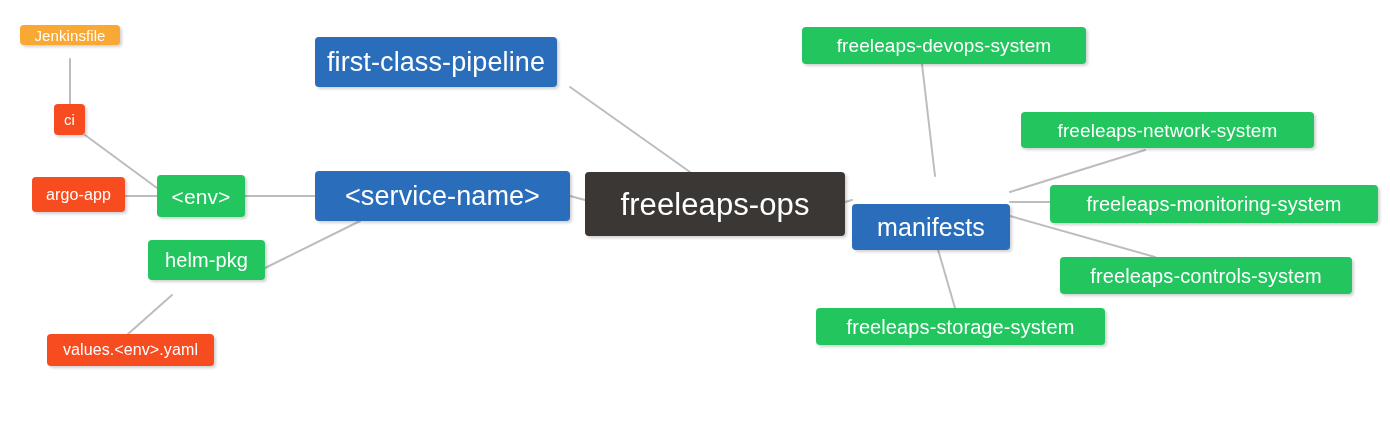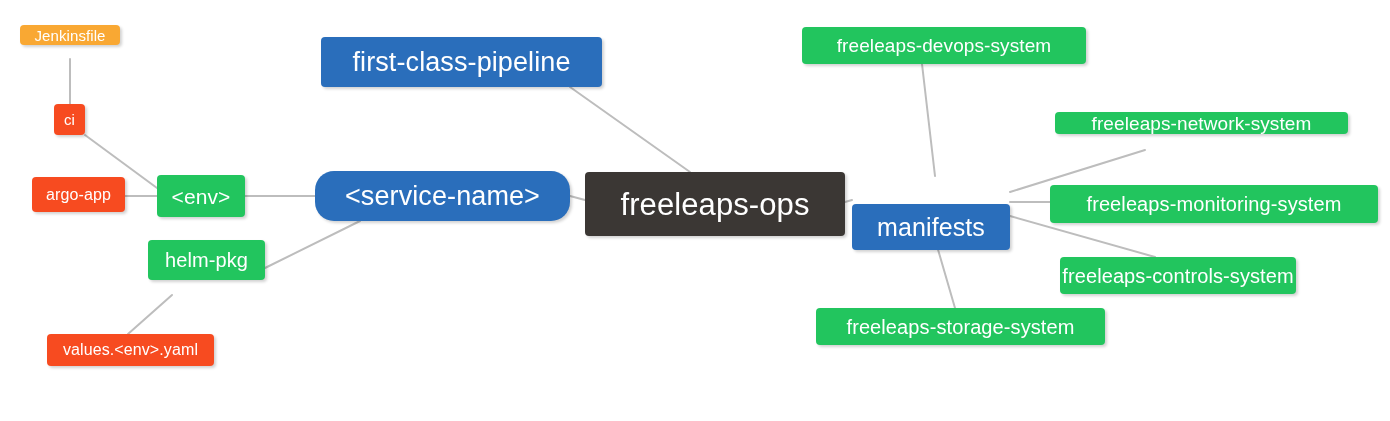--- a/index.html
+++ b/index.html
@@ -68,23 +68,23 @@
       <line x1="1010" y1="216" x2="1155" y2="257" stroke="#bdbdbd" stroke-width="2" stroke-linecap="round"></line>
       <line x1="930" y1="222" x2="955" y2="308" stroke="#bdbdbd" stroke-width="2" stroke-linecap="round"></line>
     </svg>
   <div id="node-layer">
       <div class="node orange" style="left: 20px; top: 25px; width: 100px; height: 20px; font-size: 15px;">Jenkinsfile</div>
       <div class="node red" style="left: 54px; top: 104px; width: 31px; height: 31px; font-size: 15px;">ci</div>
       <div class="node red" style="left: 32px; top: 177px; width: 93px; height: 35px; font-size: 16px;">argo-app</div>
       <div class="node green" style="left: 157px; top: 175px; width: 88px; height: 42px; font-size: 21px;">&lt;env&gt;</div>
       <div class="node green" style="left: 148px; top: 240px; width: 117px; height: 40px; font-size: 20px;">helm-pkg</div>
       <div class="node red" style="left: 8px; top: 334px; width: 167px; height: 32px; font-size: 16px; margin-left: 39px;">values.&lt;env&gt;.yaml</div>
-      <div class="node blue" style="left: 315px; top: 37px; width: 281px; height: 50px; font-size: 27px; margin-left: 6px;">first-class-pipeline</div>
-      <div class="node blue" style="left: 315px; top: 171px; width: 255px; height: 50px; font-size: 27px; border-radius: 19px;">&lt;service-name&gt;</div>
+      <div class="node blue" style="left: 315px; top: 37px; width: 242px; height: 50px; font-size: 27px;">first-class-pipeline</div>
+      <div class="node blue" style="left: 315px; top: 171px; width: 255px; height: 50px; font-size: 27px;">&lt;service-name&gt;</div>
       <div class="node root" style="left: 585px; top: 172px; width: 260px; height: 64px; font-size: 31px;">freeleaps-ops</div>
       <div class="node blue" style="left: 852px; top: 176px; width: 158px; height: 46px; font-size: 25px; margin-top: 28px;">manifests</div>
       <div class="node green" style="left: 802px; top: 27px; width: 284px; height: 37px; font-size: 19px;">freeleaps-devops-system</div>
-      <div class="node green" style="left: 1055px; top: 112px; width: 293px; height: 22px; font-size: 19px;">freeleaps-network-system</div>
+      <div class="node green" style="left: 1021px; top: 112px; width: 293px; height: 36px; font-size: 19px;">freeleaps-network-system</div>
       <div class="node green" style="left: 1050px; top: 185px; width: 328px; height: 38px; font-size: 20px;">freeleaps-monitoring-system</div>
-      <div class="node green" style="left: 1060px; top: 257px; width: 236px; height: 37px; font-size: 20px; text-align: center;">freeleaps-controls-system</div>
+      <div class="node green" style="left: 1060px; top: 257px; width: 292px; height: 37px; font-size: 20px; text-align: center;">freeleaps-controls-system</div>
       <div class="node green" style="left: 816px; top: 308px; width: 289px; height: 37px; font-size: 20px;">freeleaps-storage-system</div>
     </div>
 </div>
 
 </body></html>

